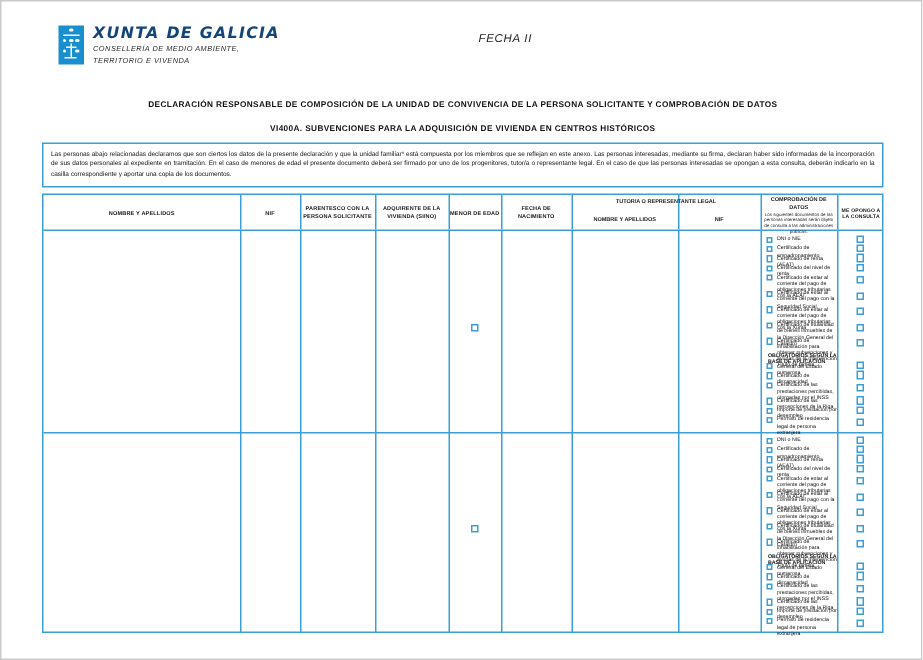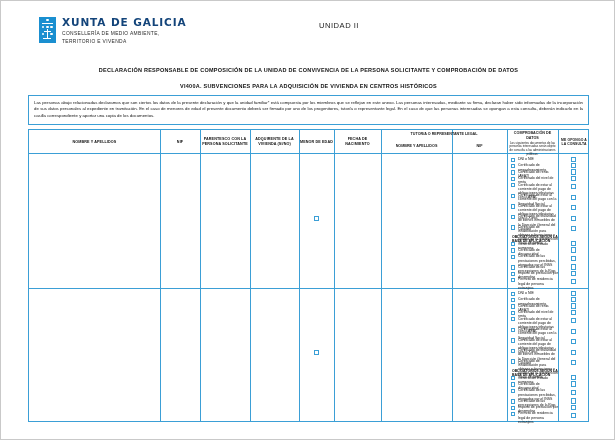--- a/index.html
+++ b/index.html
@@ -14,21 +14,21 @@
   .page{
     position:relative;
     width:615px;height:440px;
     box-sizing:border-box;
     border:1px solid #c9c9c9;
     background:#fff;
   }
 
   
   .hdr{
-    position:absolute;left:0;top:0;width:497px;height:58px;
+    position:absolute;left:0;top:0;width:497px;height:58px;font-style:italic;
   }
   .logo-wrap{
     position:absolute;left:38px;top:16px;
     display:flex;align-items:flex-start;
   }
   .logo-mark{
     width:17px;height:26px;
     background:#1a8fd0;
     position:relative;
     flex:0 0 auto;
@@ -169,21 +169,21 @@
         <div class="dot" style="left:3.0px;top:16.0px"></div>
         <div class="dot" style="left:11.4px;top:16.0px"></div>
         <div class="bar" style="left:4.2px;top:21.0px;width:8.2px;height:1.3px"></div>
       </div>
       <div class="logo-text">
         <div class="logo-title">XUNTA DE GALICIA</div>
         <div class="logo-sub">CONSELLERÍA DE MEDIO AMBIENTE,</div>
         <div class="logo-sub">TERRITORIO E VIVENDA</div>
       </div>
     </div>
-    <div class="anexo">UNIDAD II</div>
+    <div class="anexo">FECHA II</div>
   </div>
 
   <div class="doc-title">DECLARACIÓN RESPONSABLE DE COMPOSICIÓN DE LA UNIDAD DE CONVIVENCIA DE LA PERSONA SOLICITANTE Y COMPROBACIÓN DE DATOS</div>
   <div class="doc-subtitle">VI400A. SUBVENCIONES PARA LA ADQUISICIÓN DE VIVIENDA EN CENTROS HISTÓRICOS</div>
 
   <div class="intro">
     <p>Las personas abajo relacionadas declaramos que son ciertos los datos de la presente declaración y que la unidad familiar* está compuesta por los miembros que se reflejan en este anexo. Las personas interesadas, mediante su firma, declaran haber sido informadas de la incorporación de sus datos personales al expediente en tramitación. En el caso de menores de edad el presente documento deberá ser firmado por uno de los progenitores, tutor/a o representante legal. En el caso de que las personas interesadas se opongan a esta consulta, deberán indicarlo en la casilla correspondiente y aportar una copia de los documentos.</p>
   </div>
 
   <div class="tbl">

